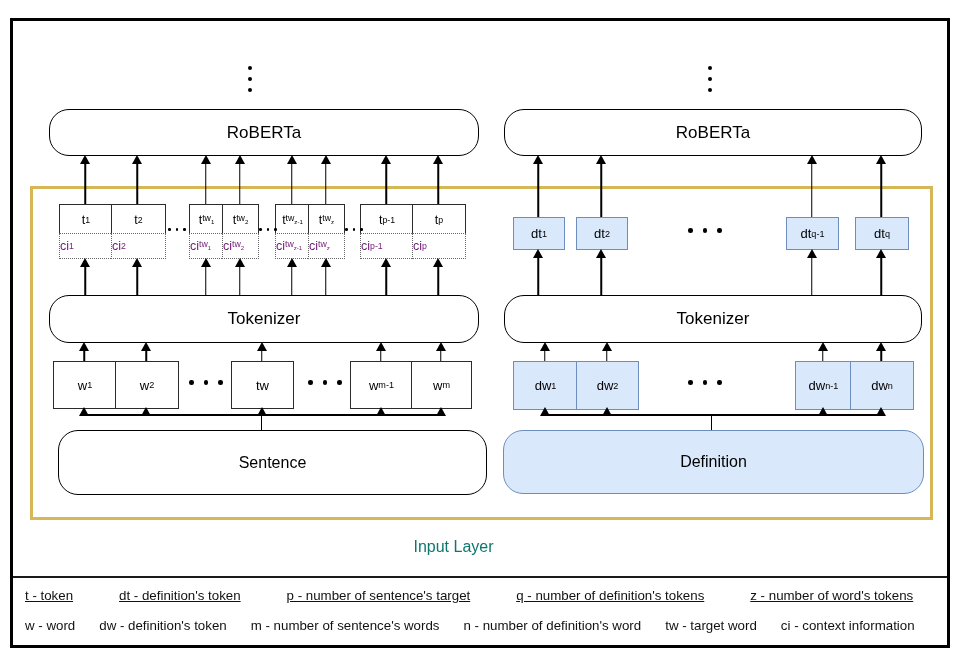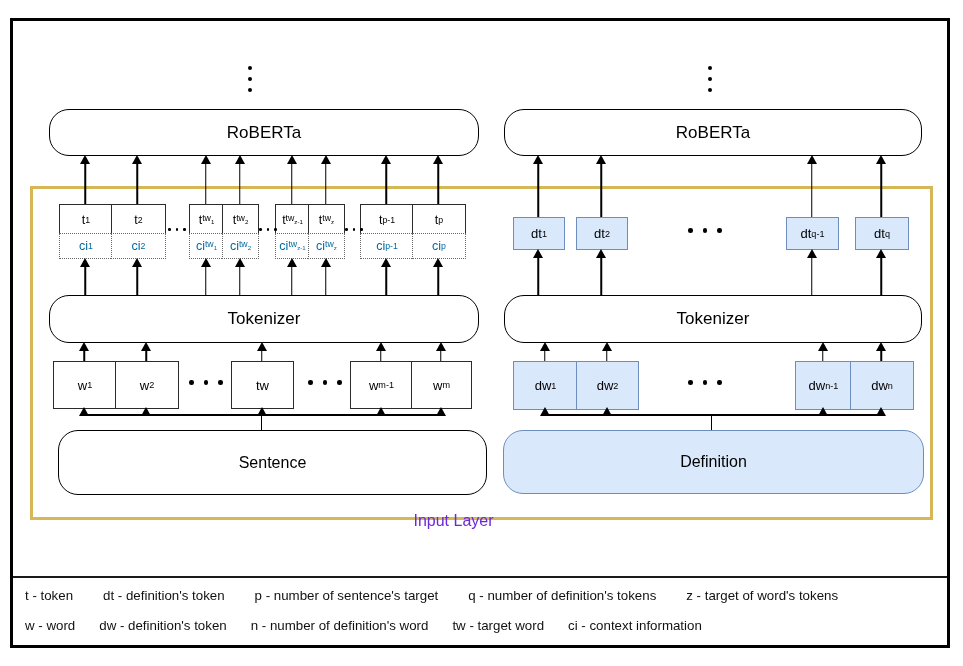--- a/index.html
+++ b/index.html
@@ -6,45 +6,45 @@
   #app{position:relative;width:963px;height:666px;background:#fff;overflow:hidden;
        font-family:"Liberation Sans",sans-serif;color:#000;}
   .frame{position:absolute;left:10px;top:18px;width:934px;height:624px;border:3px solid #000;background:#fff;}
   .gold-rect{position:absolute;left:30px;top:186px;width:897px;height:328px;
              border:3px solid var(--gold-border,#d6b656);background:transparent;}
   .rnode{position:absolute;border:1.6px solid #000;border-radius:20px;background:#fff;
          display:flex;align-items:center;justify-content:center;font-size:17px;}
   .rnode.blue{border-color:var(--blue-stroke,#6c8ebf);background:var(--blue-fill,#dae8fc);}
   .tbox{position:absolute;border:1.4px solid #2b2b2b;background:#fff;
         display:flex;align-items:center;justify-content:center;font-size:12.5px;}
-  .cibox{position:absolute;border:1.5px dotted #666;background:#fff;color:#0369a1;
-        display:flex;align-items:center;justify-content:center;font-size:12.5px;}
+  .cibox{position:absolute;border:1.5px dotted #666;background:#fff;color:#701a75;
+        display:flex;align-items:center;justify-content:flex-start;font-size:12.5px;}
   .wbox{position:absolute;border:1.4px solid #2b2b2b;background:#fff;
         display:flex;align-items:center;justify-content:center;font-size:13px;}
   .bbox{position:absolute;border:1.4px solid var(--blue-stroke,#6c8ebf);background:var(--blue-fill,#dae8fc);
         display:flex;align-items:center;justify-content:center;font-size:13px;}
   sub{font-size:0.7em;line-height:0;}
   .varrow{position:absolute;width:11px;}
   .varrow::before{content:"";position:absolute;left:50%;top:7px;bottom:0;width:1.5px;
                   transform:translateX(-50%);background:#000;}
   .varrow::after{content:"";position:absolute;left:50%;top:0;transform:translateX(-50%);
                  width:0;height:0;border-left:5px solid transparent;border-right:5px solid transparent;
                  border-bottom:9px solid #000;}
   .hline{position:absolute;height:1.5px;background:#000;}
   .vline{position:absolute;width:1.5px;background:#000;}
   .vdots{position:absolute;display:flex;flex-direction:column;gap:7px;}
   .vdots i{width:4px;height:4px;border-radius:50%;background:#000;}
   .hdots{position:absolute;display:flex;gap:10px;align-items:center;}
   .hdots i{width:4.5px;height:4.5px;border-radius:50%;background:#000;}
   .hdots.small{gap:5px;}
   .hdots.small i{width:2.6px;height:2.6px;}
-  .input-layer{position:absolute;left:0;top:512px;width:907px;text-align:center;font-size:16px;color:#6d28d9;}
+  .input-layer{position:absolute;left:0;top:538px;width:907px;text-align:center;font-size:16px;color:#0f766e;}
   .legend-sep{position:absolute;left:13px;top:576px;width:934px;height:1.6px;background:#1a1a1a;}
   .legend-row{position:absolute;left:25px;display:flex;align-items:center;font-size:13.3px;color:#111;white-space:nowrap;}
-  .legend-row.r1{top:588px;gap:30px;}
+  .legend-row.r1{top:588px;gap:46px;text-decoration:underline;}
   .legend-row.r2{top:618px;gap:24px;}
 </style>
 </head>
 <body>
 
 <div id="app">
   <div class="frame"></div>
 
   <div class="vdots" style="left:248px;top:66px;">
       <i></i>
@@ -291,22 +291,23 @@
   </div>
 
   <div class="input-layer">Input Layer</div>
 
   <div class="legend-sep"></div>
   <div class="legend-row r1">
     <span>t - token</span>
     <span>dt - definition's token</span>
     <span>p - number of sentence's target</span>
     <span>q - number of definition's tokens</span>
-    <span>z - target of word's tokens</span>
+    <span>z - number of word's tokens</span>
   </div>
   <div class="legend-row r2">
     <span>w - word</span>
     <span>dw - definition's token</span>
+    <span>m - number of sentence's words</span>
     <span>n - number of definition's word</span>
     <span>tw - target word</span>
     <span>ci - context information</span>
   </div>
 </div>
 
 </body></html>

